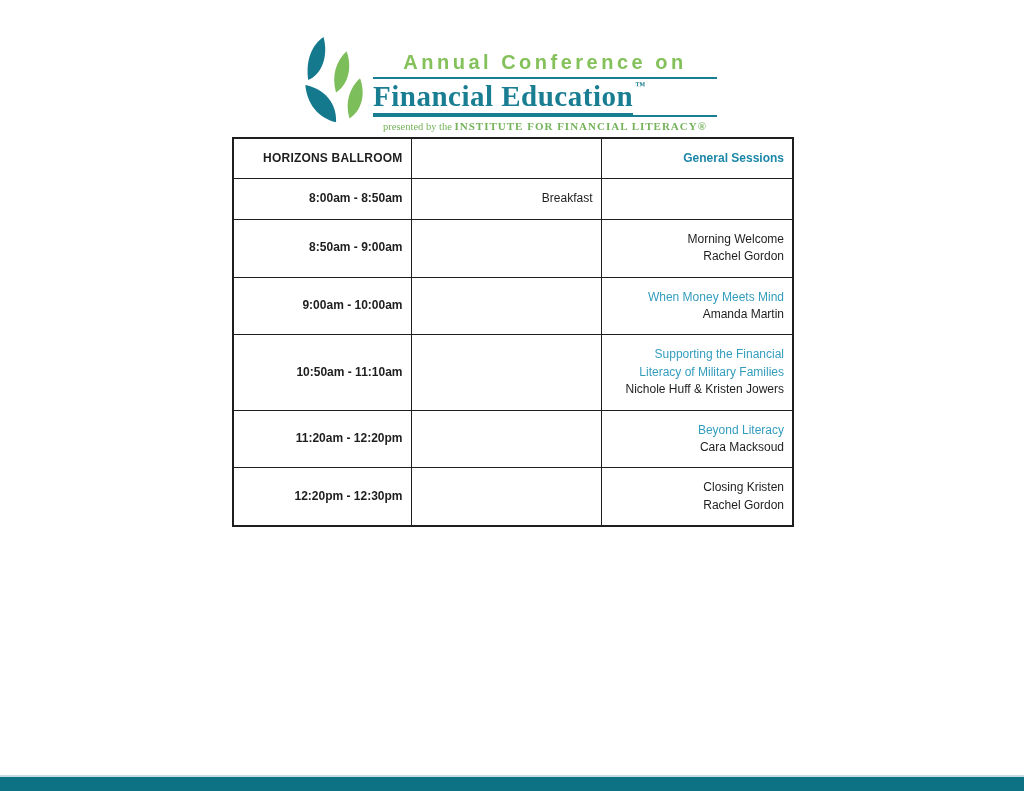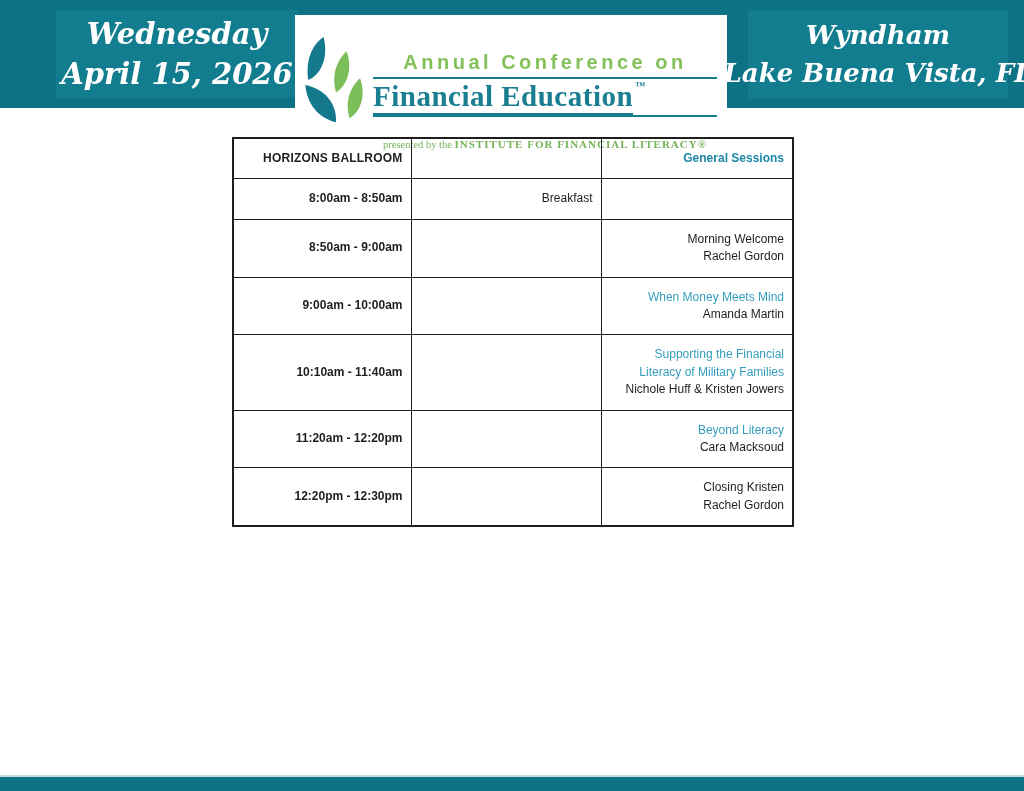--- a/index.html
+++ b/index.html
@@ -53,21 +53,21 @@
   .logo-line2 {
     font-family:"Liberation Serif", serif; font-weight:700;
     color:#1A7E92; font-size:29px; letter-spacing:0.5px;
     border-bottom:2px solid #1A7E92; padding-bottom:1px;
   }
   .logo-tm {
     font-family:"Liberation Serif", serif; font-weight:700;
     color:#1A7E92; font-size:10px; vertical-align:top; margin-left:2px;
   }
   .logo-tagline {
-    margin-top:21px; color:#74B35A; white-space:nowrap;
+    margin-top:3px; color:#74B35A; white-space:nowrap;
     font-family:"Liberation Serif", serif; font-size:10.5px;
   }
   .logo-tagline .org { font-weight:700; letter-spacing:1px; font-size:11px; }
 
   
   .schedule {
     position:absolute; left:232px; top:137px; width:560px;
     border-collapse:collapse; table-layout:fixed;
     border:2px solid #1E1E1E;
     color:#1E1E1E;
@@ -96,30 +96,20 @@
   .bottom-band {
     position:absolute; left:0; bottom:0; width:1024px; height:14px;
     background:#0C7284;
   }
 </style>
 </head>
 <body>
 
 <div class="page">
 
-  <div class="top-band">
-    <div class="date-box">
-      <div class="script-line">Wednesday</div>
-      <div class="script-line">April 15, 2026</div>
-    </div>
-    <div class="venue-box">
-      <div class="script-line">Wyndham</div>
-      <div class="script-line">Lake Buena Vista, FL</div>
-    </div>
-  </div>
 
   <div class="logo-box">
     <svg class="leaves" viewBox="0 0 72 100">
       <path d="M22,2 C10,10 3,26 6,47 C21,40 27,21 22,2 Z" fill="#14798C"></path>
       <path d="M3,52 C5,72 16,86 35,91 C36,71 23,56 3,52 Z" fill="#14798C"></path>
       <path d="M46,17 C35,27 30,43 35,60 C48,51 52,34 46,17 Z" fill="#7CBE59"></path>
       <path d="M60,45 C49,55 44,70 49,87 C62,78 66,62 60,45 Z" fill="#7CBE59"></path>
     </svg>
     <div class="logo-text">
       <div class="logo-line1">Annual Conference on</div>
@@ -165,21 +155,21 @@
         <td class="cell-time">9:00am - 10:00am</td>
         <td></td>
         <td>
           <span class="title-accent">When Money Meets Mind</span>
           <span class="speaker">Amanda Martin</span>
         </td>
       </tr>
 
 
       <tr class="r-lg">
-        <td class="cell-time">10:10am - 11:40am</td>
+        <td class="cell-time">10:50am - 11:10am</td>
         <td></td>
         <td>
           <span class="title-accent">Supporting the Financial Literacy of Military Families</span>
           <span class="speaker">Nichole Huff &amp; Kristen Jowers</span>
         </td>
       </tr>
 
 
       <tr class="r-md">
         <td class="cell-time">11:20am - 12:20pm</td>

